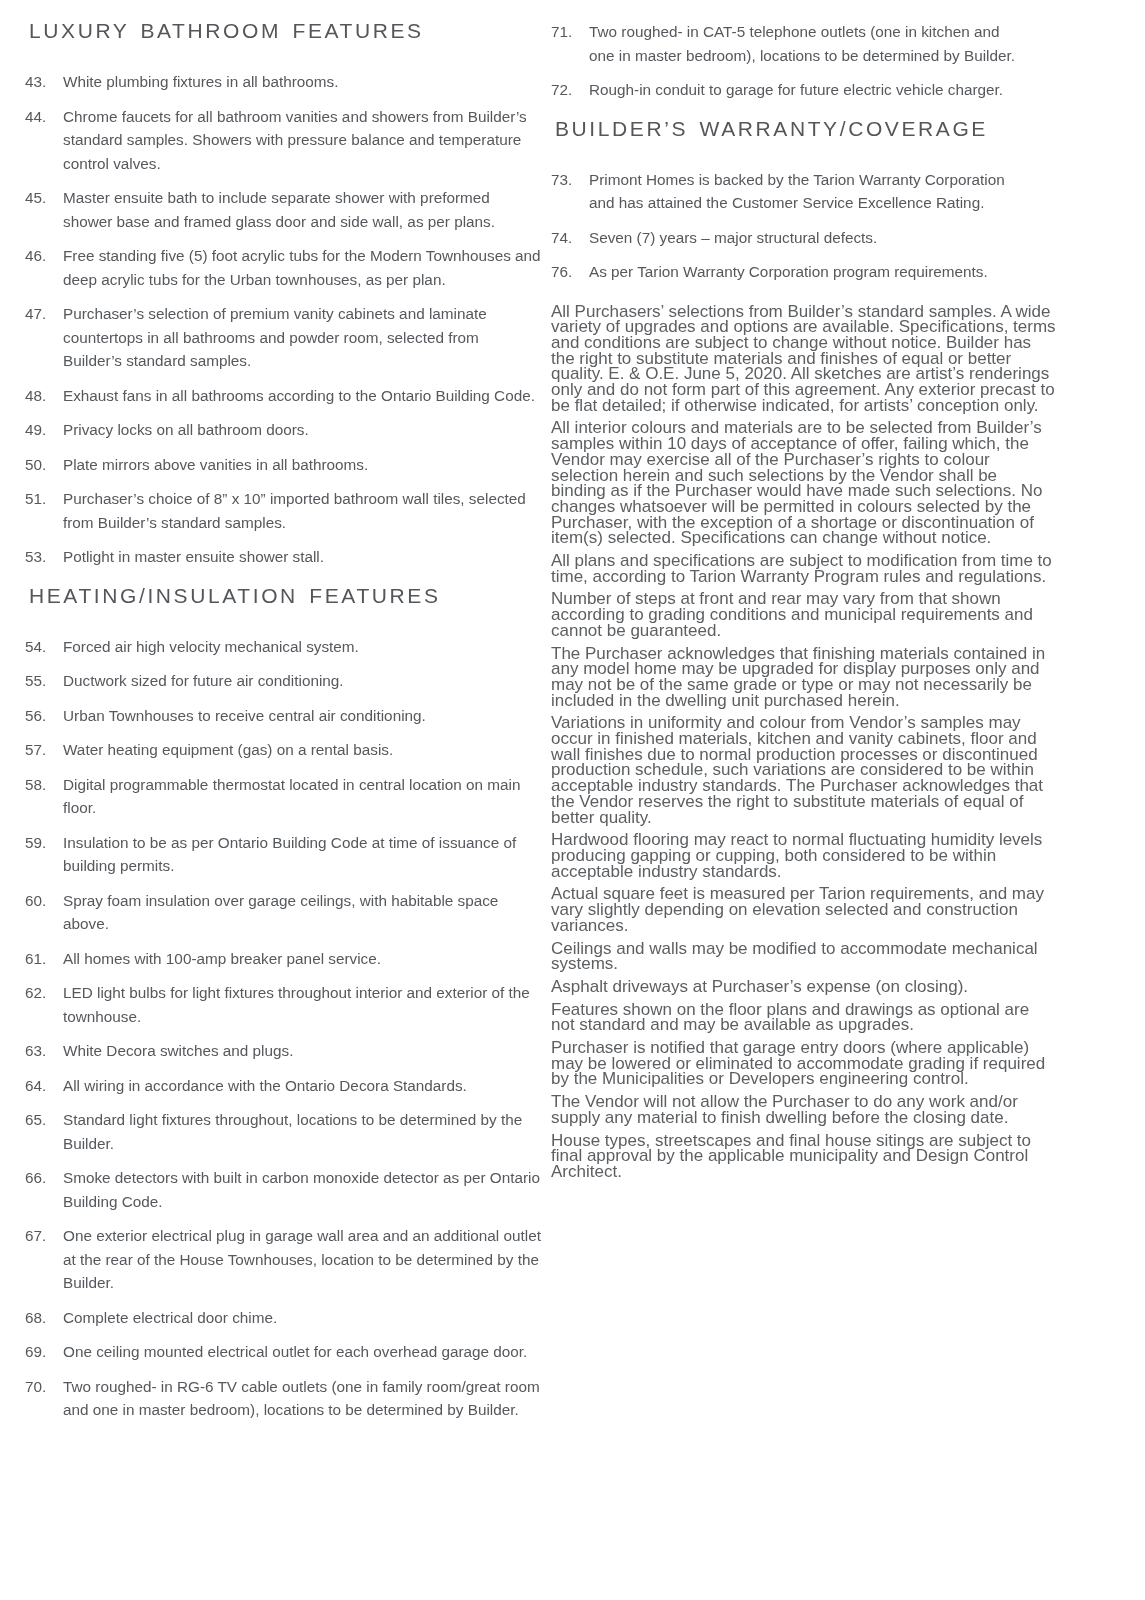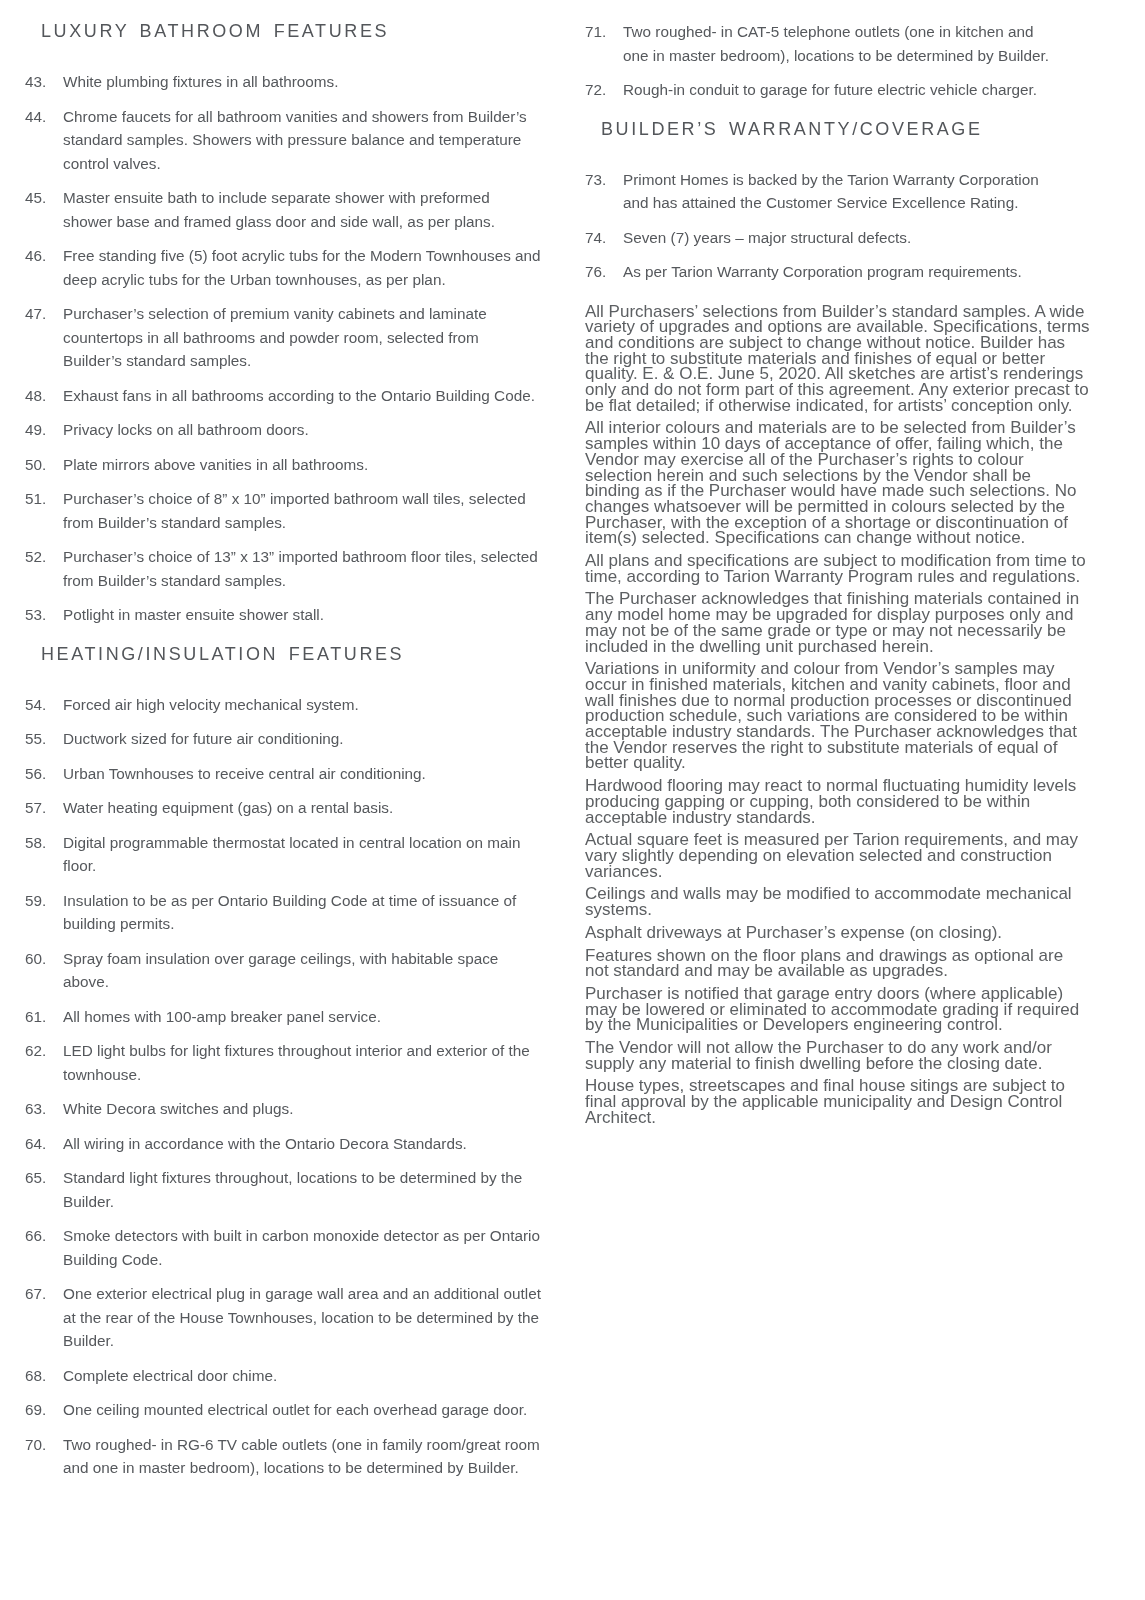--- a/index.html
+++ b/index.html
@@ -13,30 +13,30 @@
     width: 1145px;
     height: 1600px;
     background: #ffffff;
     overflow: hidden;
   }
   .col {
     position: absolute;
     top: 20px;
   }
   .col-left  { left: 25px;  width: 516px; }
-  .col-right { left: 585px; width: 505px; }
+  .col-right { left: 551px; width: 505px; }
 
   h2.heading {
-    font-size: 18px;
+    font-size: 21px;
     font-weight: 400;
     letter-spacing: 2.6px;
     word-spacing: 3px;
     color: #53565a;
     line-height: 22px;
-    margin: 16px 0 28px 16px;
+    margin: 16px 0 28px 4px;
   }
   .col h2.heading:first-child { margin-top: 0; }
 
   .item {
     display: flex;
     color: #55585c;
     font-size: 15.3px;
     line-height: 23.5px;
     margin: 0 0 11px 0;
   }
@@ -93,24 +93,20 @@
       </div>
       <div class="item">
         <span class="num">50.</span>
         <span class="text">Plate mirrors above vanities in all bathrooms.</span>
       </div>
       <div class="item">
         <span class="num">51.</span>
         <span class="text">Purchaser’s choice of 8” x 10” imported bathroom wall tiles, selected from Builder’s standard samples.</span>
       </div>
       <div class="item">
-        <span class="num">52.</span>
-        <span class="text">Purchaser’s choice of 13” x 13” imported bathroom floor tiles, selected from Builder’s standard samples.</span>
-      </div>
-      <div class="item">
         <span class="num">53.</span>
         <span class="text">Potlight in master ensuite shower stall.</span>
       </div>
       <h2 class="heading">HEATING/INSULATION FEATURES</h2>
       <div class="item">
         <span class="num">54.</span>
         <span class="text">Forced air high velocity mechanical system.</span>
       </div>
       <div class="item">
         <span class="num">55.</span>
@@ -195,20 +191,21 @@
         <span class="num">74.</span>
         <span class="text">Seven (7) years – major structural defects.</span>
       </div>
       <div class="item">
         <span class="num">76.</span>
         <span class="text">As per Tarion Warranty Corporation program requirements.</span>
       </div>
       <p class="fine">All Purchasers’ selections from Builder’s standard samples. A wide variety of upgrades and options are available. Specifications, terms and conditions are subject to change without notice. Builder has the right to substitute materials and finishes of equal or better quality. E. &amp; O.E. June 5, 2020. All sketches are artist’s renderings only and do not form part of this agreement. Any exterior precast to be flat detailed; if otherwise indicated, for artists’ conception only.</p>
       <p class="fine">All interior colours and materials are to be selected from Builder’s samples within 10 days of acceptance of offer, failing which, the Vendor may exercise all of the Purchaser’s rights to colour selection herein and such selections by the Vendor shall be binding as if the Purchaser would have made such selections. No changes whatsoever will be permitted in colours selected by the Purchaser, with the exception of a shortage or discontinuation of item(s) selected. Specifications can change without notice.</p>
       <p class="fine">All plans and specifications are subject to modification from time to time, according to Tarion Warranty Program rules and regulations.</p>
+      <p class="fine">Number of steps at front and rear may vary from that shown according to grading conditions and municipal requirements and cannot be guaranteed.</p>
       <p class="fine">The Purchaser acknowledges that finishing materials contained in any model home may be upgraded for display purposes only and may not be of the same grade or type or may not necessarily be included in the dwelling unit purchased herein.</p>
       <p class="fine">Variations in uniformity and colour from Vendor’s samples may occur in finished materials, kitchen and vanity cabinets, floor and wall finishes due to normal production processes or discontinued production schedule, such variations are considered to be within acceptable industry standards. The Purchaser acknowledges that the Vendor reserves the right to substitute materials of equal of better quality.</p>
       <p class="fine">Hardwood flooring may react to normal fluctuating humidity levels producing gapping or cupping, both considered to be within acceptable industry standards.</p>
       <p class="fine">Actual square feet is measured per Tarion requirements, and may vary slightly depending on elevation selected and construction variances.</p>
       <p class="fine">Ceilings and walls may be modified to accommodate mechanical systems.</p>
       <p class="fine">Asphalt driveways at Purchaser’s expense (on closing).</p>
       <p class="fine">Features shown on the floor plans and drawings as optional are not standard and may be available as upgrades.</p>
       <p class="fine">Purchaser is notified that garage entry doors (where applicable) may be lowered or eliminated to accommodate grading if required by the Municipalities or Developers engineering control.</p>
       <p class="fine">The Vendor will not allow the Purchaser to do any work and/or supply any material to finish dwelling before the closing date.</p>
       <p class="fine">House types, streetscapes and final house sitings are subject to final approval by the applicable municipality and Design Control Architect.</p>

